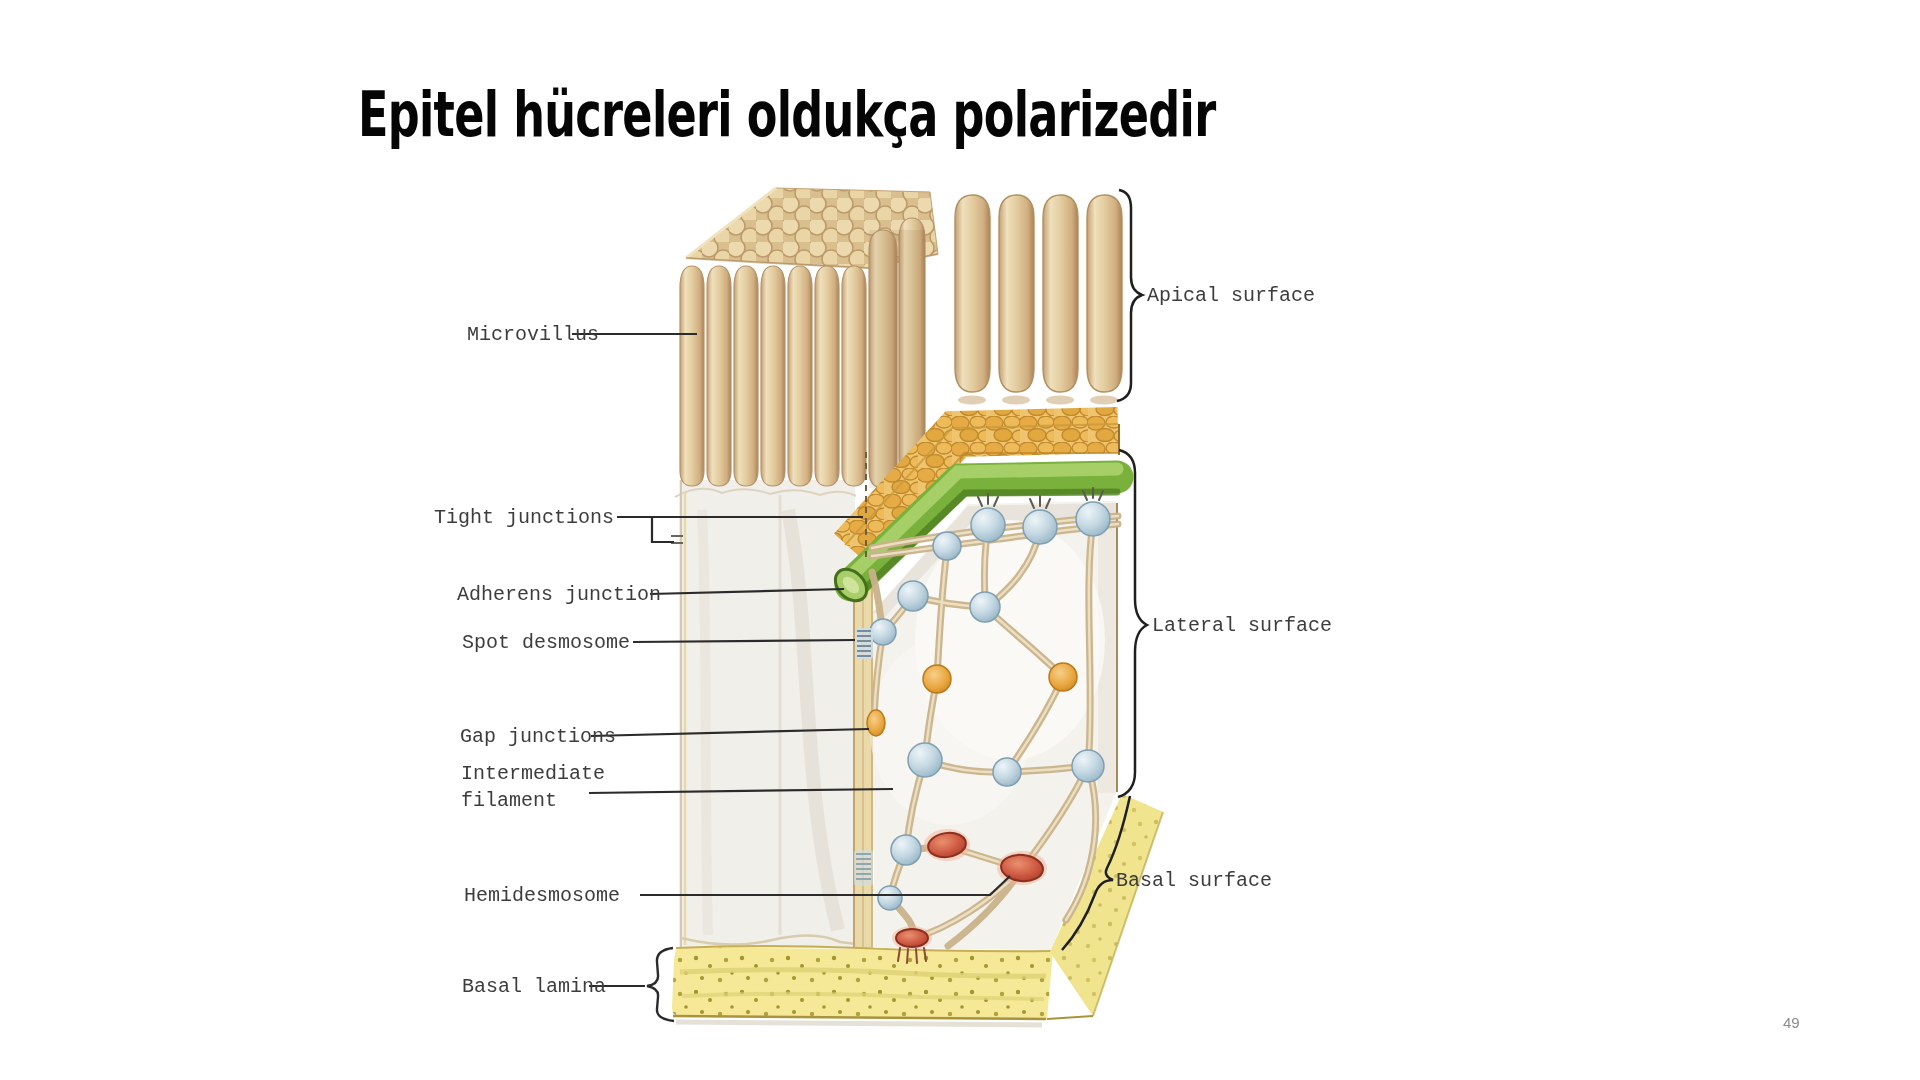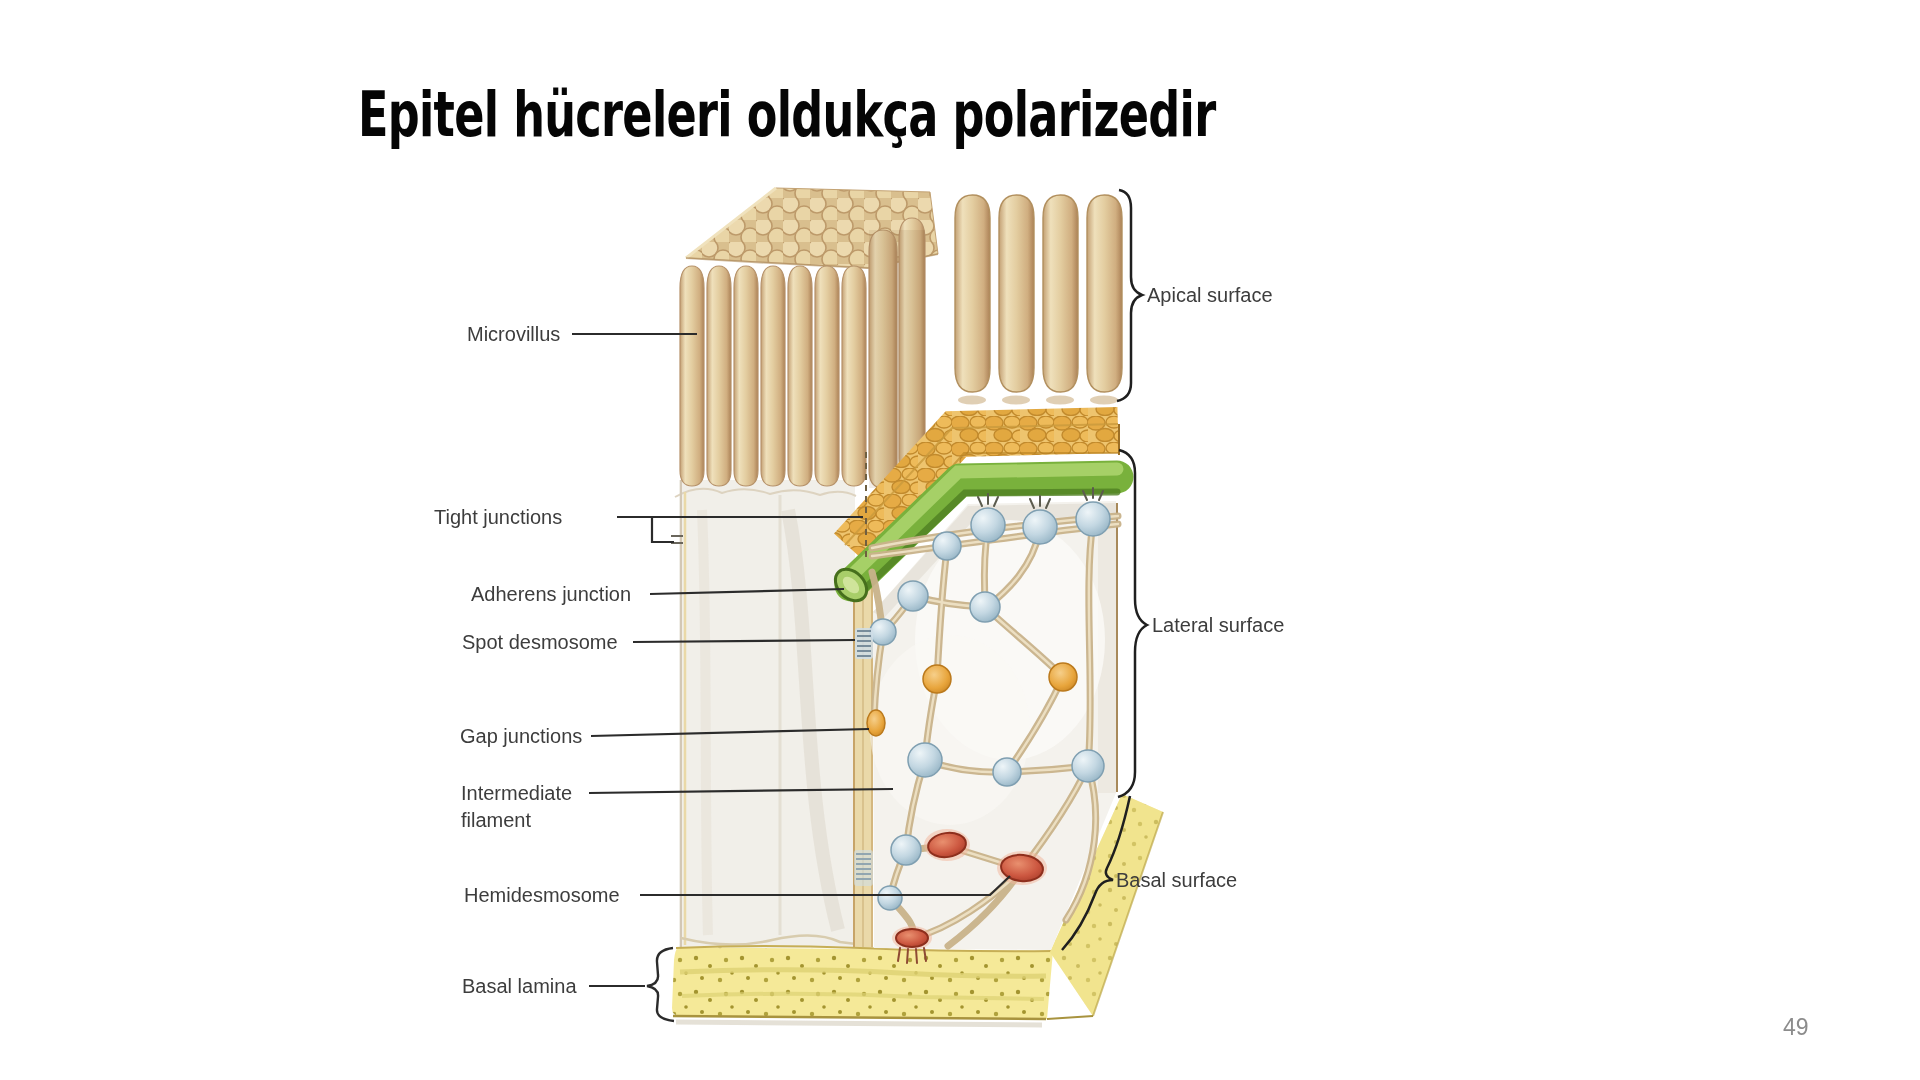--- a/index.html
+++ b/index.html
@@ -1,22 +1,22 @@
 <!DOCTYPE html>
 <html><head>
 <meta charset="utf-8">
 <style>
   html,body{margin:0;padding:0;background:#fff;}
   #slide{position:relative;width:1920px;height:1080px;background:#ffffff;overflow:hidden;
          font-family:"Liberation Sans",sans-serif;border-radius:14px;}
   #title{position:absolute;left:358px;top:78px;font-family:"DejaVu Sans",sans-serif;
          font-weight:bold;font-size:62px;color:#050505;white-space:nowrap;
          transform:scaleX(.72);transform-origin:left top;letter-spacing:-1px;}
-  .lbl{position:absolute;font-size:20px;color:#3d3d3d;line-height:27px;white-space:pre-line;}
-  #pagenum{position:absolute;left:1783px;top:1014px;font-size:23px;color:#8c8c8c;}
+  .lbl{position:absolute;font-size:20px;color:#3d3d3d;line-height:27px;white-space:pre-line;font-family:Liberation Mono, monospace;}
+  #pagenum{position:absolute;left:1783px;top:1014px;font-size:15px;color:#8c8c8c;}
   svg{position:absolute;left:0;top:0;}
 </style>
 </head>
 <body>
 
 <div id="slide">
 
   <div id="title">Epitel hücreleri oldukça polarizedir</div>
 
   <svg width="1920" height="1080" viewBox="0 0 1920 1080">
@@ -294,24 +294,24 @@
 
     <g fill="none" stroke="#1f1f1f" stroke-width="2.5">
       <path d="M1119,190 Q1131,192 1131,208 L1131,277 Q1131,291 1142,295 Q1131,299 1131,313 L1131,383 Q1131,398 1117,401"></path>
       <path d="M1119,450 Q1135,454 1135,473 L1135,599 Q1135,619 1147,625 Q1135,631 1135,652 L1135,772 Q1135,792 1118,797"></path>
       <path d="M1130,796 C1123,828 1114,854 1107,868 Q1103,876 1113,880 Q1100,880 1095,894 C1086,918 1073,938 1062,950"></path>
     </g>
   </svg>
 
   <div class="lbl" style="left:467px;top:321px">Microvillus</div>
   <div class="lbl" style="left:434px;top:504px">Tight junctions</div>
-  <div class="lbl" style="left:471px;top:581px">Adherens junction</div>
+  <div class="lbl" style="left:457px;top:581px">Adherens junction</div>
   <div class="lbl" style="left:462px;top:629px">Spot desmosome</div>
   <div class="lbl" style="left:460px;top:723px">Gap junctions</div>
-  <div class="lbl" style="left:461px;top:780px">Intermediate
+  <div class="lbl" style="left:461px;top:760px">Intermediate
 filament</div>
   <div class="lbl" style="left:464px;top:882px">Hemidesmosome</div>
   <div class="lbl" style="left:462px;top:973px">Basal lamina</div>
 
   <div class="lbl" style="left:1147px;top:282px">Apical surface</div>
   <div class="lbl" style="left:1152px;top:612px">Lateral surface</div>
   <div class="lbl" style="left:1116px;top:867px">Basal surface</div>
 
   <div id="pagenum">49</div>
 </div>

